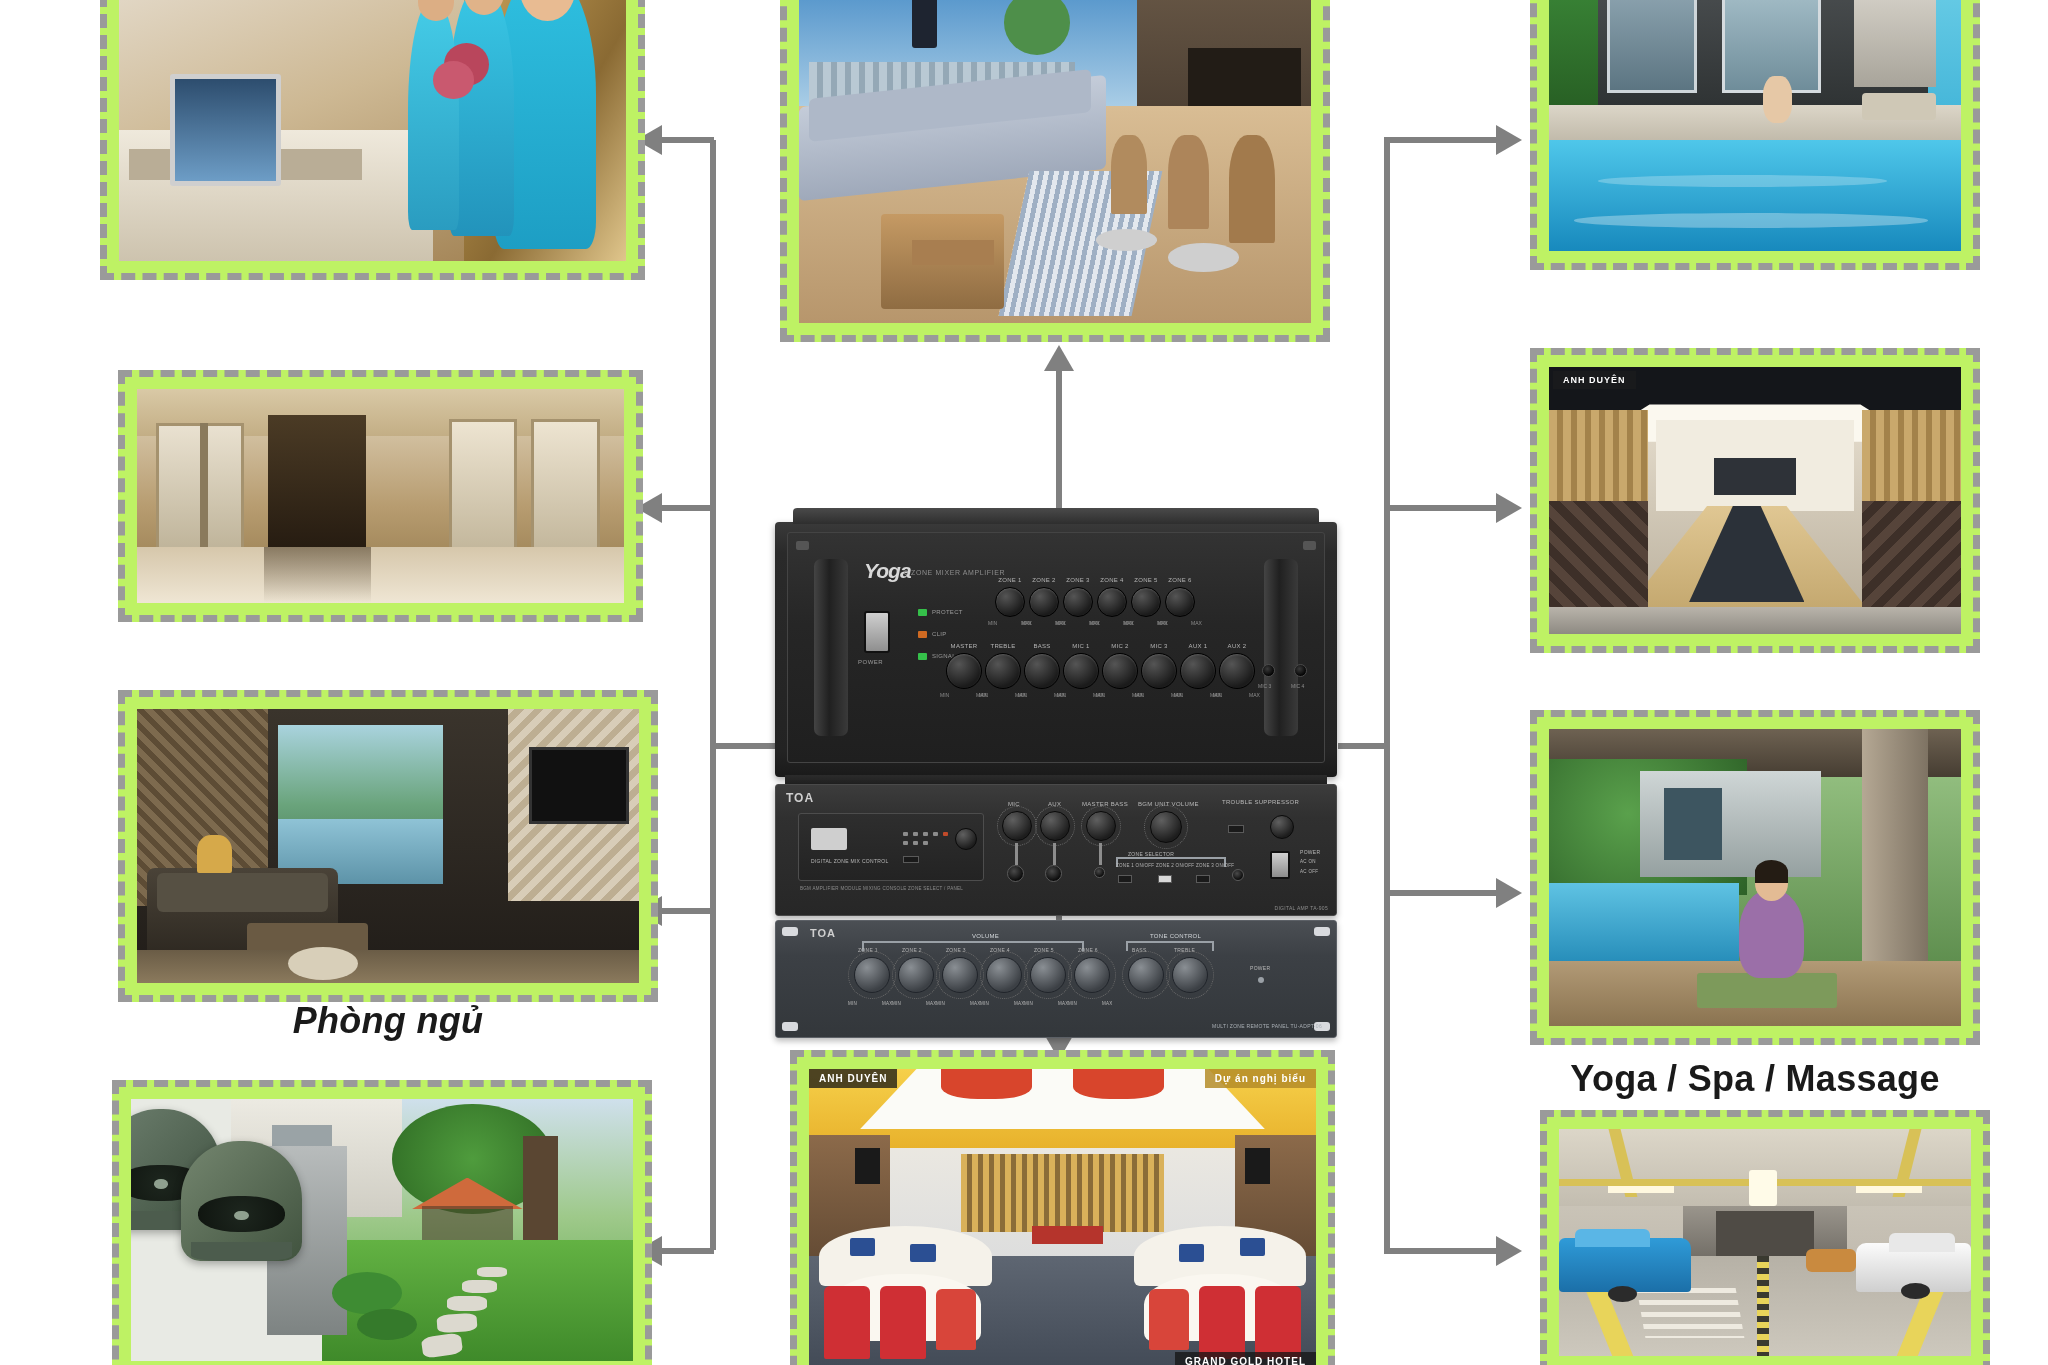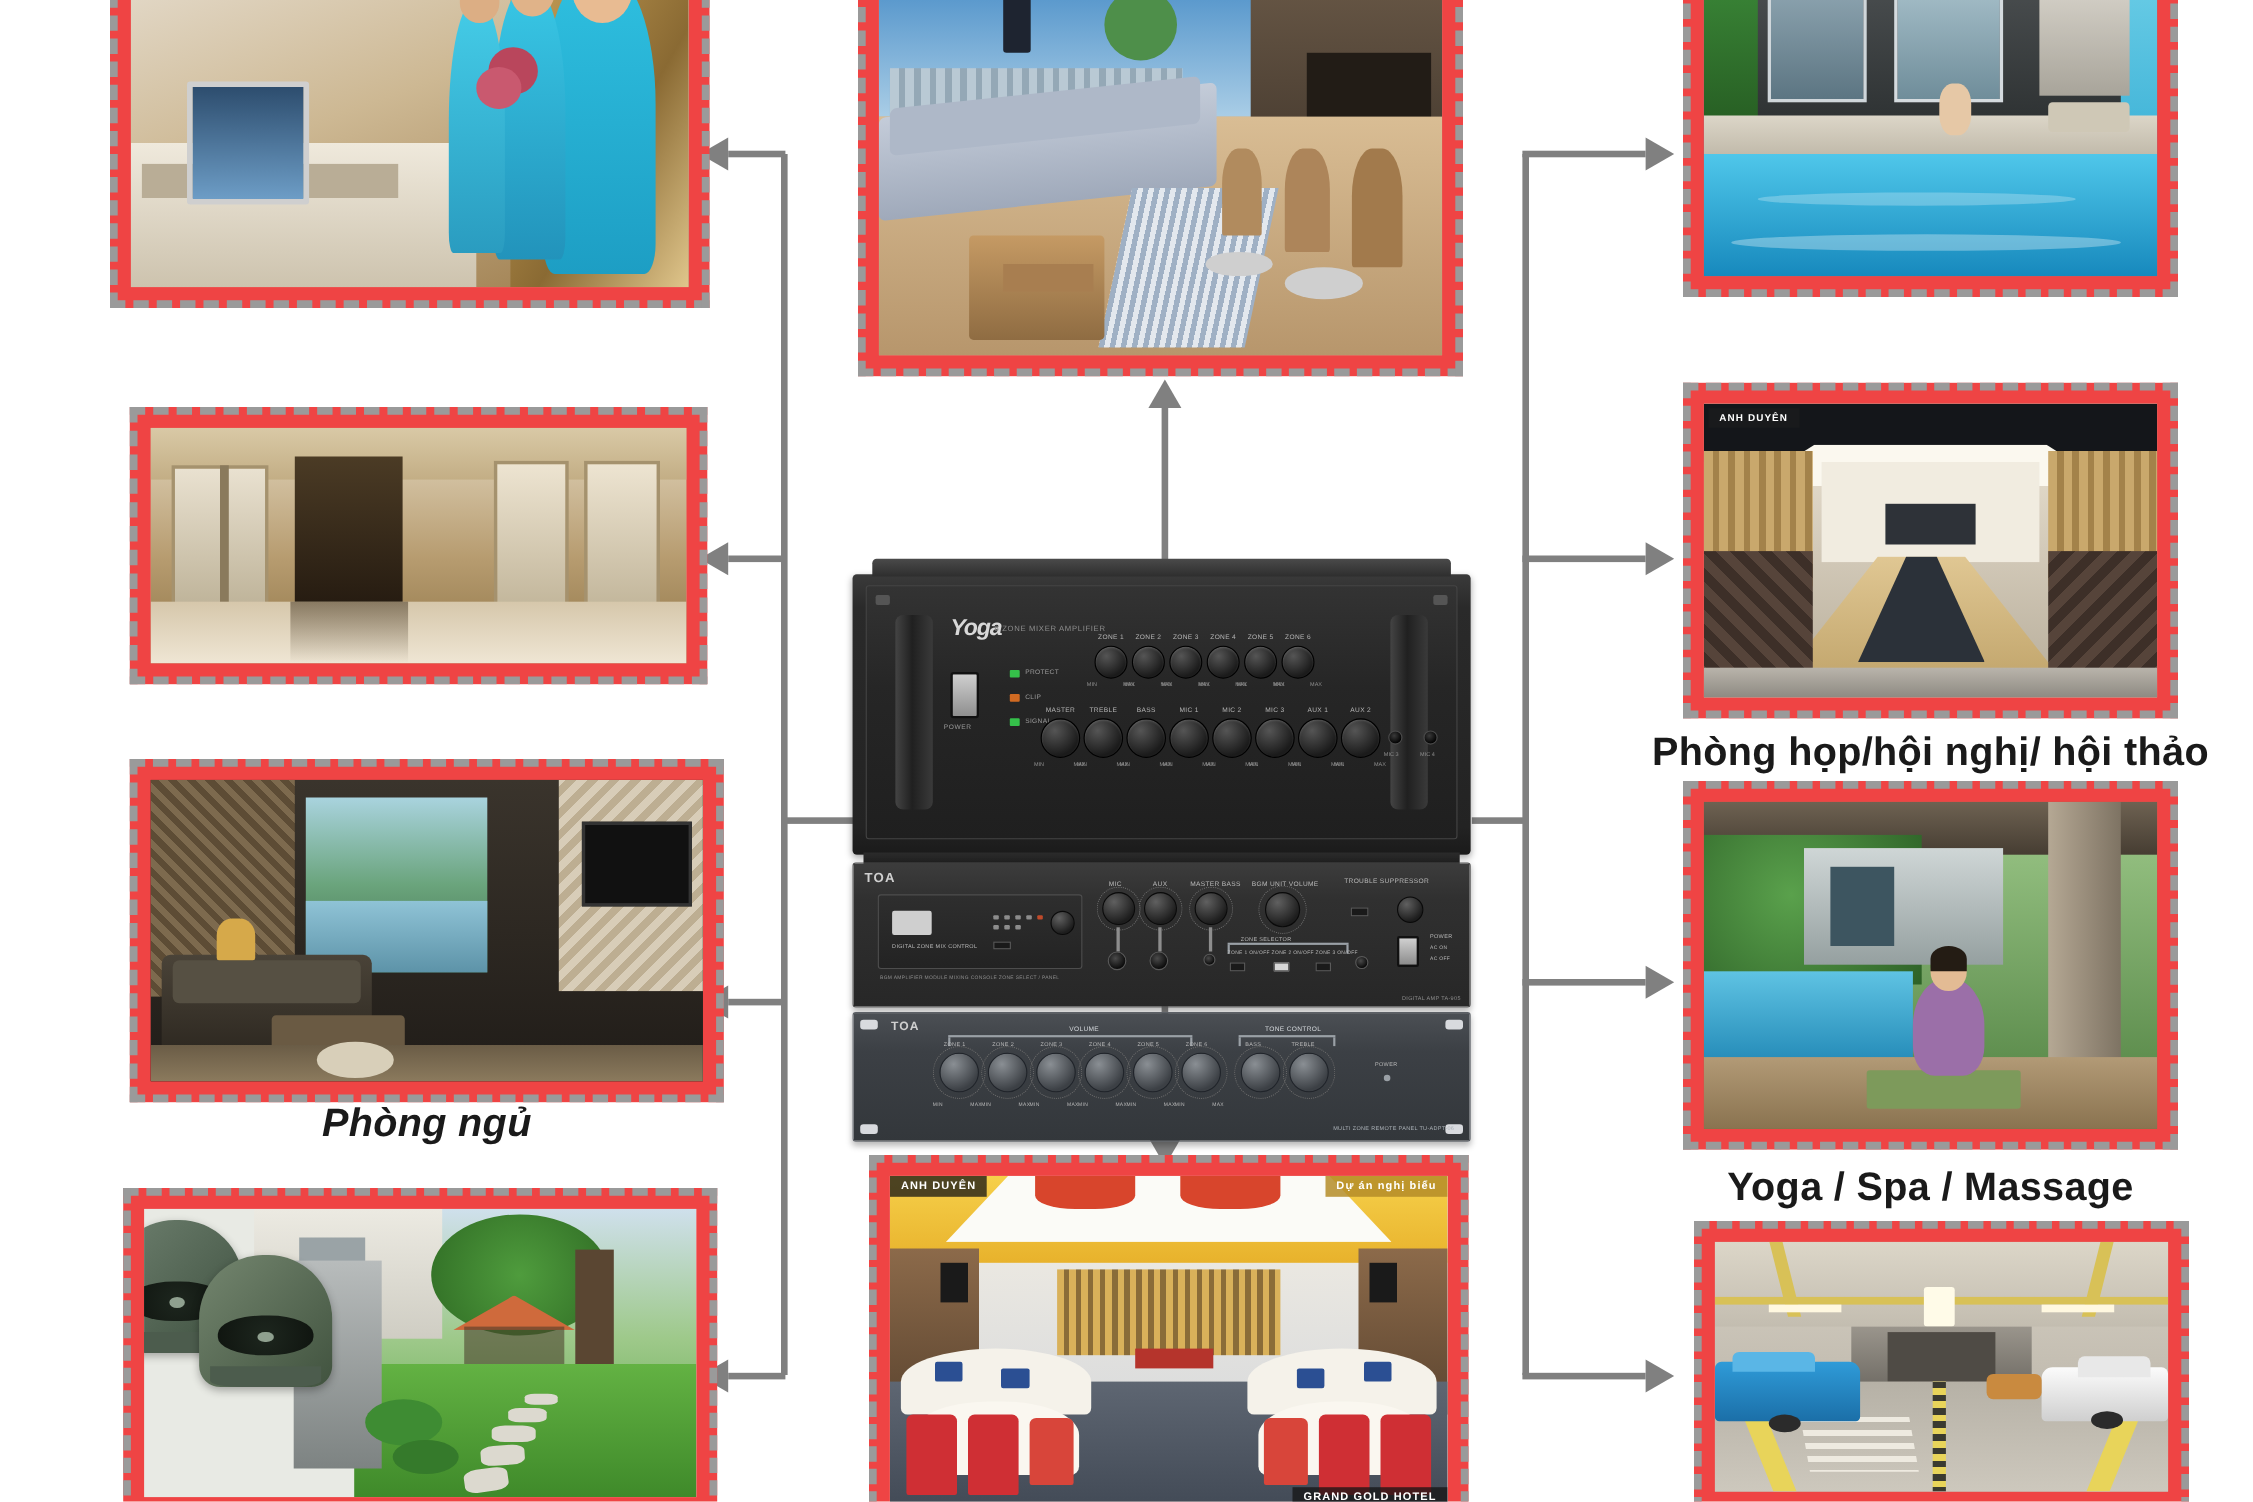--- a/index.html
+++ b/index.html
@@ -8,21 +8,21 @@
     background: #ffffff;
     font-family: "Liberation Sans", sans-serif;
     overflow: hidden;
   }
   #stage { position: relative; width: 2048px; height: 1365px; background:#fff; }
 
   
   .node {
     position: absolute;
     border: 7px dashed #9a9a9a;
-    background: #ef4444;
+    background: #bef264;
     display: flex;
     flex-direction: column;
     align-items: center;
     justify-content: flex-start;
     padding: 12px;
   }
   .node .photo {
     width: 100%;
     flex: 1 1 auto;
     background-size: cover;
@@ -454,21 +454,20 @@
         <div style="position:absolute;left:34%;top:52%;width:28%;height:36%;background:#2b3139;clip-path:polygon(38% 0,62% 0,100% 100%,0 100%);"></div>
 
         <div style="position:absolute;left:0;top:50%;width:24%;height:44%;background:repeating-linear-gradient(45deg,#56443a 0 9px,#3d2f28 9px 18px);"></div>
         <div style="position:absolute;right:0;top:50%;width:24%;height:44%;background:repeating-linear-gradient(-45deg,#56443a 0 9px,#3d2f28 9px 18px);"></div>
 
         <div style="position:absolute;left:0;bottom:0;width:100%;height:10%;background:linear-gradient(#b9b4ab,#8e8a82);"></div>
       </div>
       <div class="wm" style="left:4px;top:4px;background:rgba(30,30,30,.45);font-size:9px;">ANH DUYÊN</div>
     </div>
   </div>
-  <div class="caption" style="left:1470px; top:662px; width:570px;">Phòng họp/hội nghị/ hội thảo</div>
 
   <div class="node" style="left:1530px; top:710px; width:450px; height:335px;">
     <div class="photo" style="background:#5f8e5c;">
       <div class="scene">
         <div style="position:absolute;inset:0;background:linear-gradient(#9ec98a,#4e7f3f);"></div>
 
         <div style="position:absolute;left:0;top:0;width:100%;height:16%;background:linear-gradient(#6e6252,#463d32);"></div>
 
         <div style="position:absolute;left:0;top:10%;width:48%;height:46%;background:radial-gradient(circle at 40% 40%,#5aa14c,#2d6127);"></div>
 

